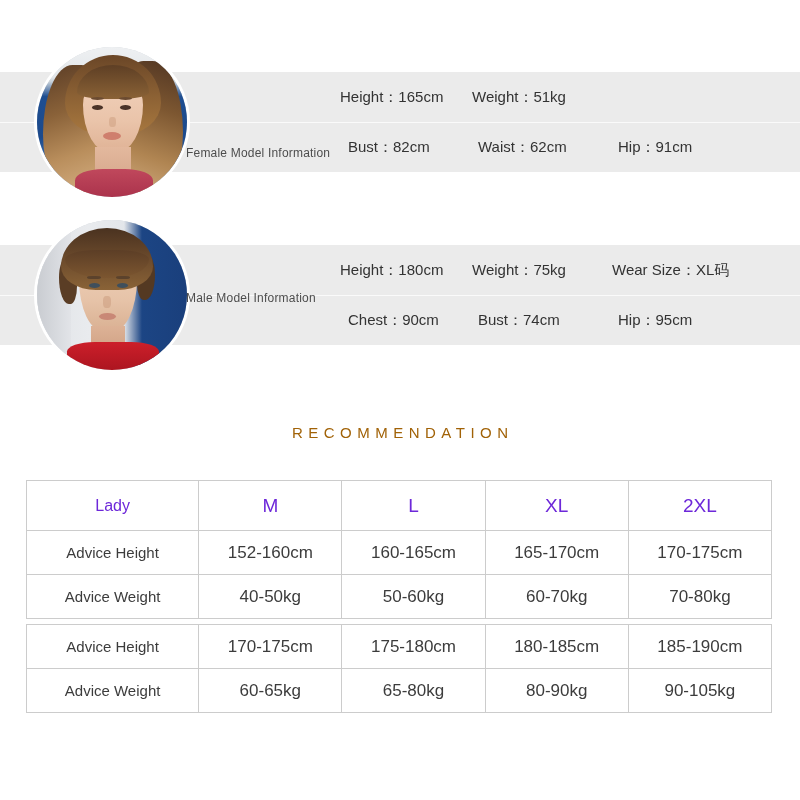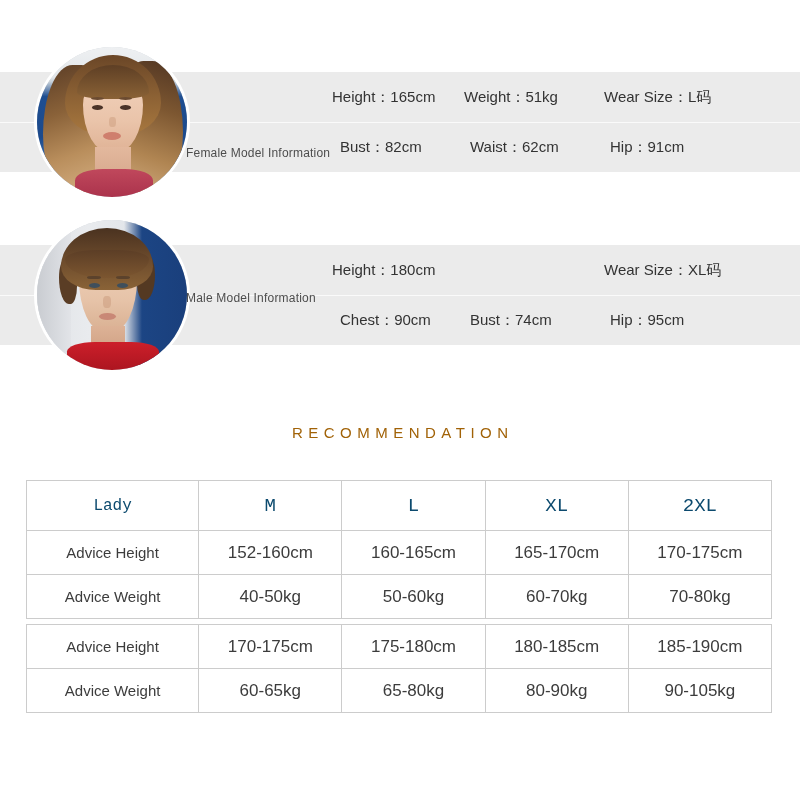--- a/index.html
+++ b/index.html
@@ -250,21 +250,21 @@
     color: #4d4d4d;
     letter-spacing: .2px;
     white-space: nowrap;
   }
   #male-section .model-caption { top: 288px; }
   #male-section .model-caption { top: 88px; }
 
   
   .meas-grid {
     position: absolute;
-    left: 332px;
+    left: 340px;
     top: 42px;
     width: 460px;
     height: 100px;
   }
   .meas-row {
     position: absolute;
     left: 0;
     width: 460px;
     height: 50px;
   }
@@ -312,22 +312,21 @@
 
   .size-table td {
     border: 1px solid #cccccc;
     text-align: center;
     color: #3c3c3c;
     padding: 0;
   }
   .size-table tr.head-row td {
     height: 49px;
     font-size: 19px;
-    color: #0c4a6e;
-    font-family: Liberation Mono, monospace;
+    color: #6d28d9;
   }
   .size-table tr.head-row td.rowlabel {
     font-size: 16px;
   }
   .size-table tr.data-row td {
     height: 43px;
     font-size: 17px;
   }
   .size-table tr.data-row td.rowlabel {
     font-size: 15px;
@@ -362,21 +361,20 @@
       <div class="fem-dress"></div>
     </div>
   </div>
 
   <div class="model-caption">Female Model Information</div>
 
   <div class="meas-grid">
     <div class="meas-row r1">
       <div class="meas-cell c1">Height：165cm</div>
       <div class="meas-cell c2">Weight：51kg</div>
-      <div class="meas-cell c3">Wear Size：L码</div>
     </div>
     <div class="meas-row r2">
       <div class="meas-cell c1">Bust：82cm</div>
       <div class="meas-cell c2">Waist：62cm</div>
       <div class="meas-cell c3">Hip：91cm</div>
     </div>
   </div>
 </div>
 
 <div class="model-section" id="male-section">
@@ -401,20 +399,21 @@
       <div class="male-neck"></div>
       <div class="male-shirt"></div>
     </div>
   </div>
 
   <div class="model-caption">Male Model Information</div>
 
   <div class="meas-grid">
     <div class="meas-row r1">
       <div class="meas-cell c1">Height：180cm</div>
+      <div class="meas-cell c2">Weight：75kg</div>
       <div class="meas-cell c3">Wear Size：XL码</div>
     </div>
     <div class="meas-row r2">
       <div class="meas-cell c1">Chest：90cm</div>
       <div class="meas-cell c2">Bust：74cm</div>
       <div class="meas-cell c3">Hip：95cm</div>
     </div>
   </div>
 </div>
 

